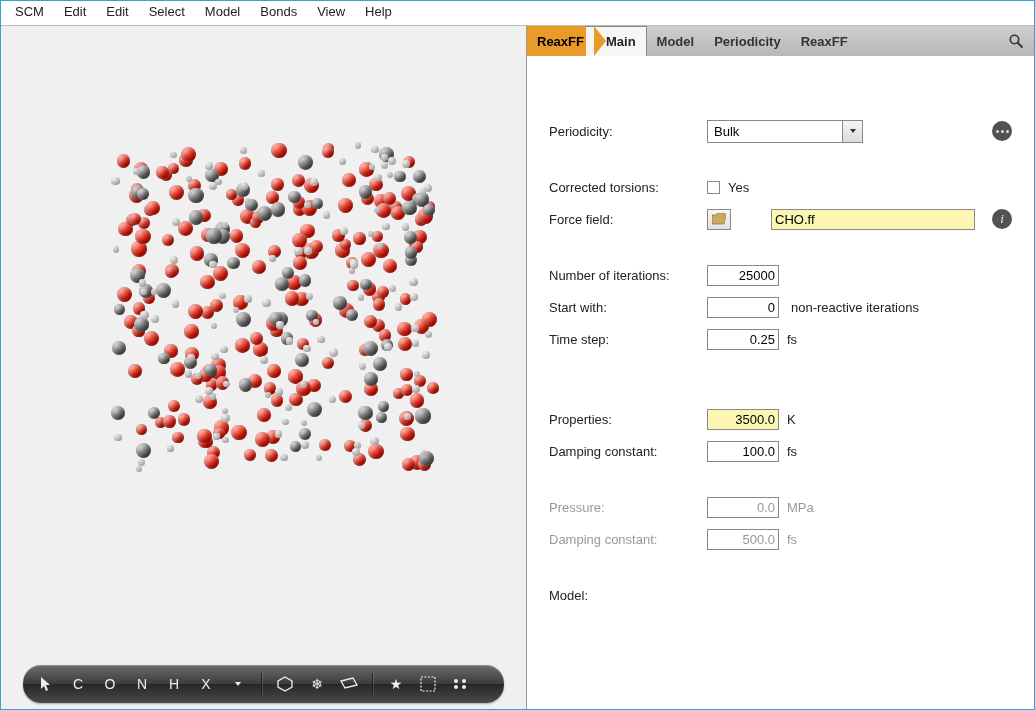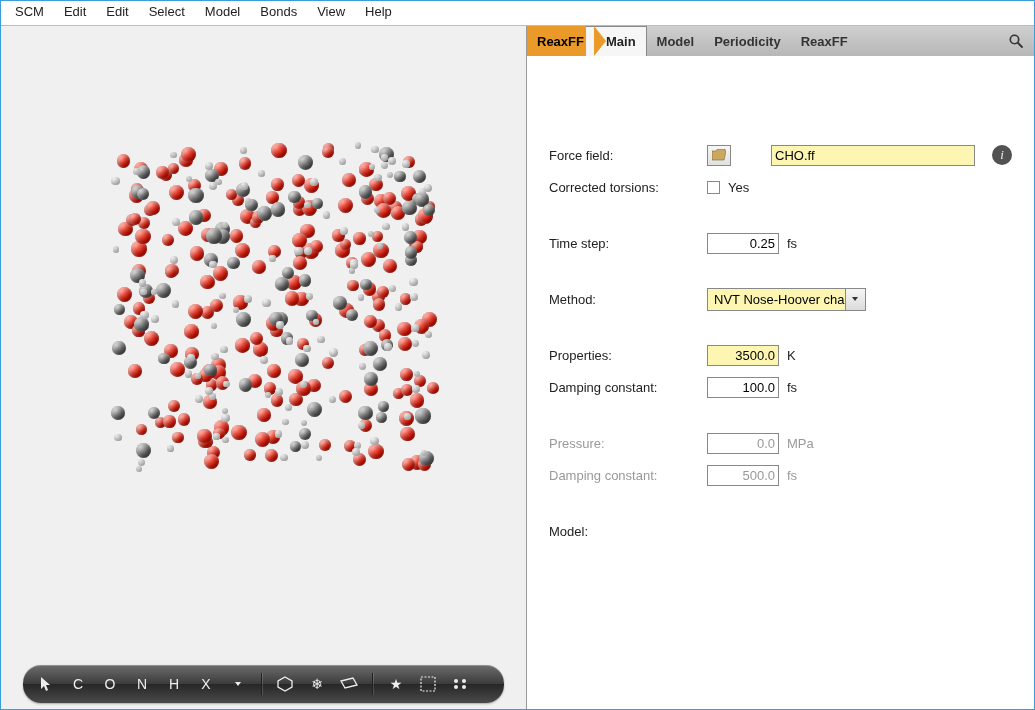--- a/index.html
+++ b/index.html
@@ -495,61 +495,75 @@
         <div class="search-btn">
           <svg width="16" height="16" viewBox="0 0 16 16">
               <circle cx="6.5" cy="6.5" r="4.2" fill="none" stroke="#333" stroke-width="1.6"></circle>
               <line x1="10" y1="10" x2="14" y2="14" stroke="#333" stroke-width="1.8" stroke-linecap="round"></line>
             </svg>
         </div>
       </div>
 
       <div class="form">
         <div class="spacer-v" style="height:32px"></div>
+        <div class="row">
+          <div class="label">Periodicity:</div>
+          <div class="select">
+            <span>Bulk</span>
+            <div class="caret">
+                <svg viewBox="0 0 8 8">
+                  <path d="M1 2 L4 6 L7 2 Z" fill="#333"></path>
+                </svg>
+              </div>
+          </div>
+          <div class="dots">
+              <span></span>
+              <span></span>
+              <span></span>
+            </div>
+        </div>
 
         <div class="spacer-v"></div>
 
+        <div class="row">
+          <div class="label">Corrected torsions:</div>
+          <span class="checkbox"></span>
+          <span class="unit">Yes</span>
+        </div>
         <div class="row">
           <div class="label">Force field:</div>
           <div class="folder-btn">
             <svg width="14" height="12" viewBox="0 0 14 12">
                 <path d="M0 2 L4 2 L5.5 0 L13 0 L13 2 L14 2 L12 11 L0 11 Z" fill="#caa95e" stroke="#7a632f" stroke-width="0.6"></path>
               </svg>
           </div>
           <div style="width:28px"></div>
           <input class="hl ff-input" type="text" value="CHO.ff" style="">
           <div class="info-btn">i</div>
         </div>
-        <div class="row">
-          <div class="label">Corrected torsions:</div>
-          <span class="checkbox"></span>
-          <span class="unit">Yes</span>
-        </div>
 
         <div class="spacer-v"></div>
 
+        <div class="row">
+          <div class="label">Number of iterations:</div>
+          <input class="num" type="text" value="25000" style="">
+        </div>
+        <div class="row">
+          <div class="label">Start with:</div>
+          <input class="num" type="text" value="0" style="">
+          <span class="suffix">non-reactive iterations</span>
+        </div>
         <div class="row">
           <div class="label">Time step:</div>
           <input class="num" type="text" value="0.25" style="">
           <span class="unit">fs</span>
         </div>
 
         <div class="spacer-v"></div>
 
-        <div class="row">
-          <div class="label">Method:</div>
-          <div class="select hl" style="min-width:156px">
-            <span>NVT Nose-Hoover cha</span>
-            <div class="caret">
-                <svg viewBox="0 0 8 8">
-                  <path d="M1 2 L4 6 L7 2 Z" fill="#333"></path>
-                </svg>
-              </div>
-          </div>
-        </div>
 
         <div class="spacer-v"></div>
 
         <div class="row">
           <div class="label">Properties:</div>
           <input class="num hl" type="text" value="3500.0" style="">
           <span class="unit">K</span>
         </div>
         <div class="row">
           <div class="label">Damping constant:</div>

